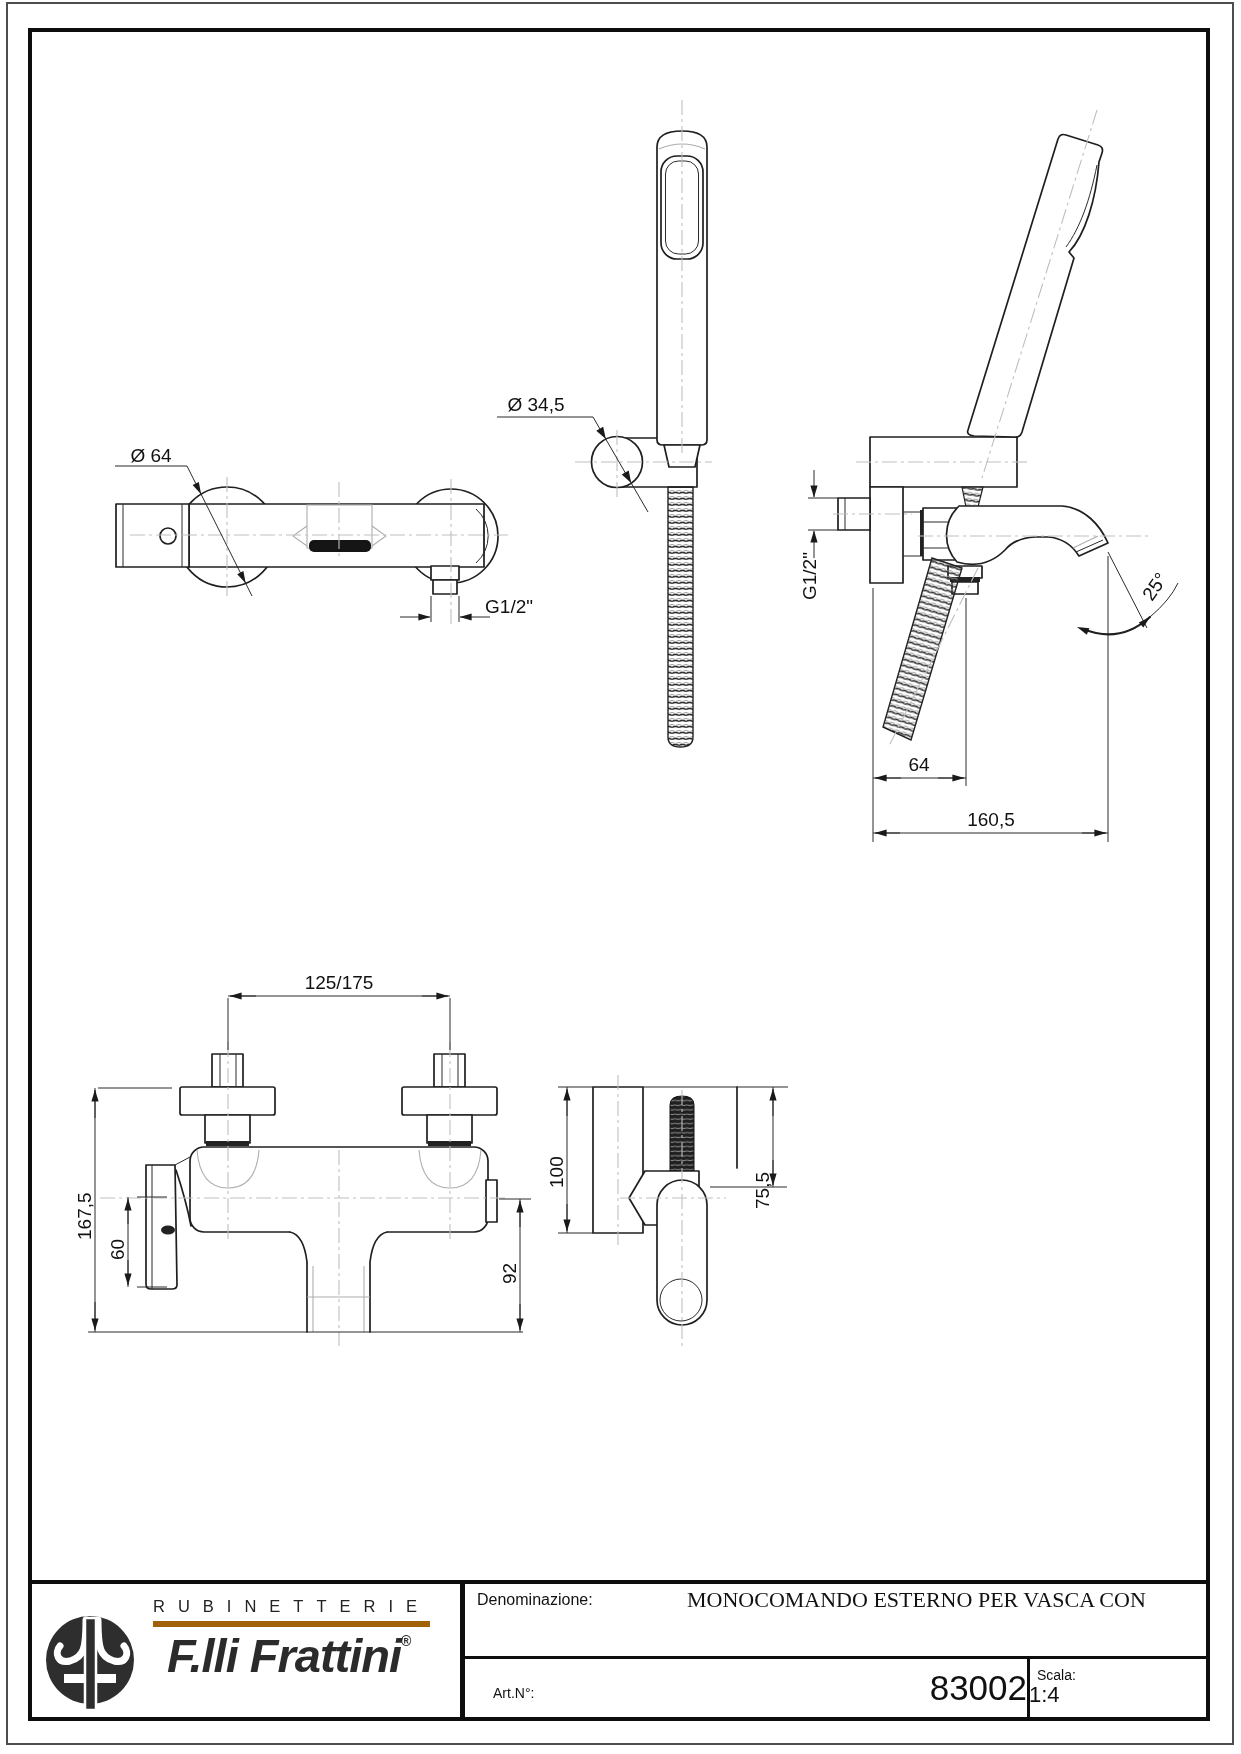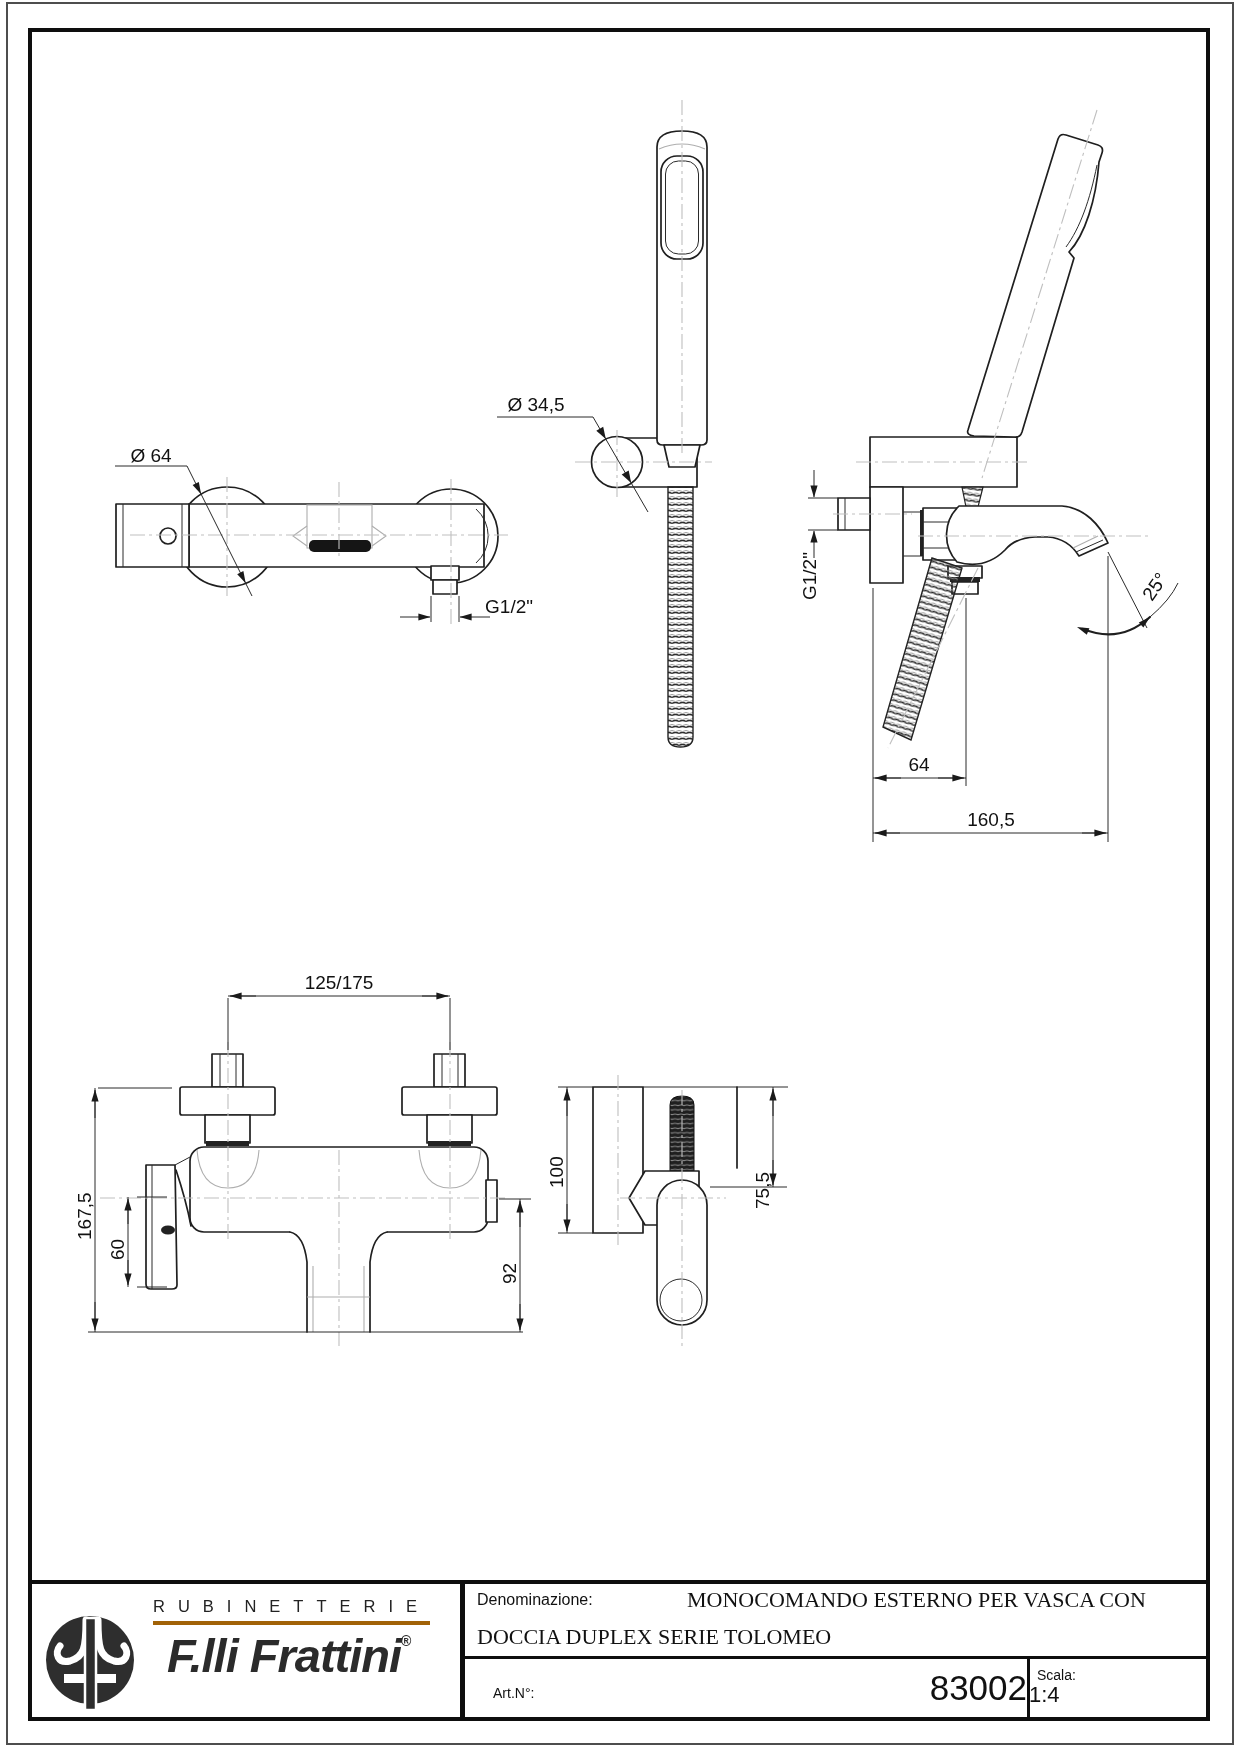--- a/index.html
+++ b/index.html
@@ -21,21 +21,21 @@
   
   .tb-bar{position:absolute;background:#0e0e0e;}
   .tb-label{position:absolute;font-size:16px;color:#111;}
   .tb-small{position:absolute;font-size:14px;color:#111;text-align:right;}
   .tb-value{position:absolute;font-size:22px;color:#111;white-space:nowrap;font-family:Liberation Serif, serif;}
   .art-value{position:absolute;left:465px;top:1668px;width:562px;text-align:right;
              font-size:35px;color:#111;}
   .scala-value{position:absolute;left:1029px;top:1682px;width:181px;text-align:left;
                font-size:22px;color:#111;}
   .brand-top{position:absolute;left:153px;top:1597px;font-size:16.5px;letter-spacing:13px;
-             color:#222;border-bottom:4px solid #a16207;padding-bottom:5px;white-space:nowrap;}
+             color:#222;border-bottom:6px solid #a16207;padding-bottom:5px;white-space:nowrap;}
   .brand-main{position:absolute;left:147px;top:1628px;font-size:47px;font-weight:bold;
               font-style:italic;color:#2b2b2b;letter-spacing:-1px;white-space:nowrap;margin-left:20px;}
   .brand-reg{font-size:14px;font-style:normal;vertical-align:26px;letter-spacing:0;}
   .logo-mark{position:absolute;left:44px;top:1612px;width:96px;height:100px;}
 </style>
 </head>
 <body>
 
 <div class="sheet">
   <div class="outer-border"></div>
@@ -354,19 +354,18 @@
     <path d="M42,8 C42,36 40,45 26,49 C14,52 10,41 16,34" stroke="#fff" stroke-width="7" fill="none" stroke-linecap="round"></path>
     <path d="M54,8 C54,36 56,45 70,49 C82,52 86,41 80,34" stroke="#fff" stroke-width="7" fill="none" stroke-linecap="round"></path>
     <rect x="20" y="62" width="52" height="9" fill="#fff"></rect>
     <rect x="41" y="6" width="11" height="92" fill="#2e2e2e" stroke="#fff" stroke-width="2.5"></rect>
   </svg>
   <div class="brand-top">RUBINETTERIE</div>
   <div class="brand-main"><span>F.lli Frattini</span><span class="brand-reg">®</span></div>
 
   <div class="tb-label" style="left:477px;top:1591px">Denominazione:</div>
   <div class="tb-value" style="left:687px;top:1587px">MONOCOMANDO ESTERNO PER VASCA CON</div>
-  <div class="tb-value" style="left:477px;top:1624px">DOCCIA DUPLEX SERIE TOLOMEO</div>
 
   <div class="tb-small" style="left:493px;top:1685px">Art.N°:</div>
   <div class="art-value">83002</div>
   <div class="tb-small" style="left:1037px;top:1667px">Scala:</div>
   <div class="scala-value">1:4</div>
 </div>
 
 </body></html>

